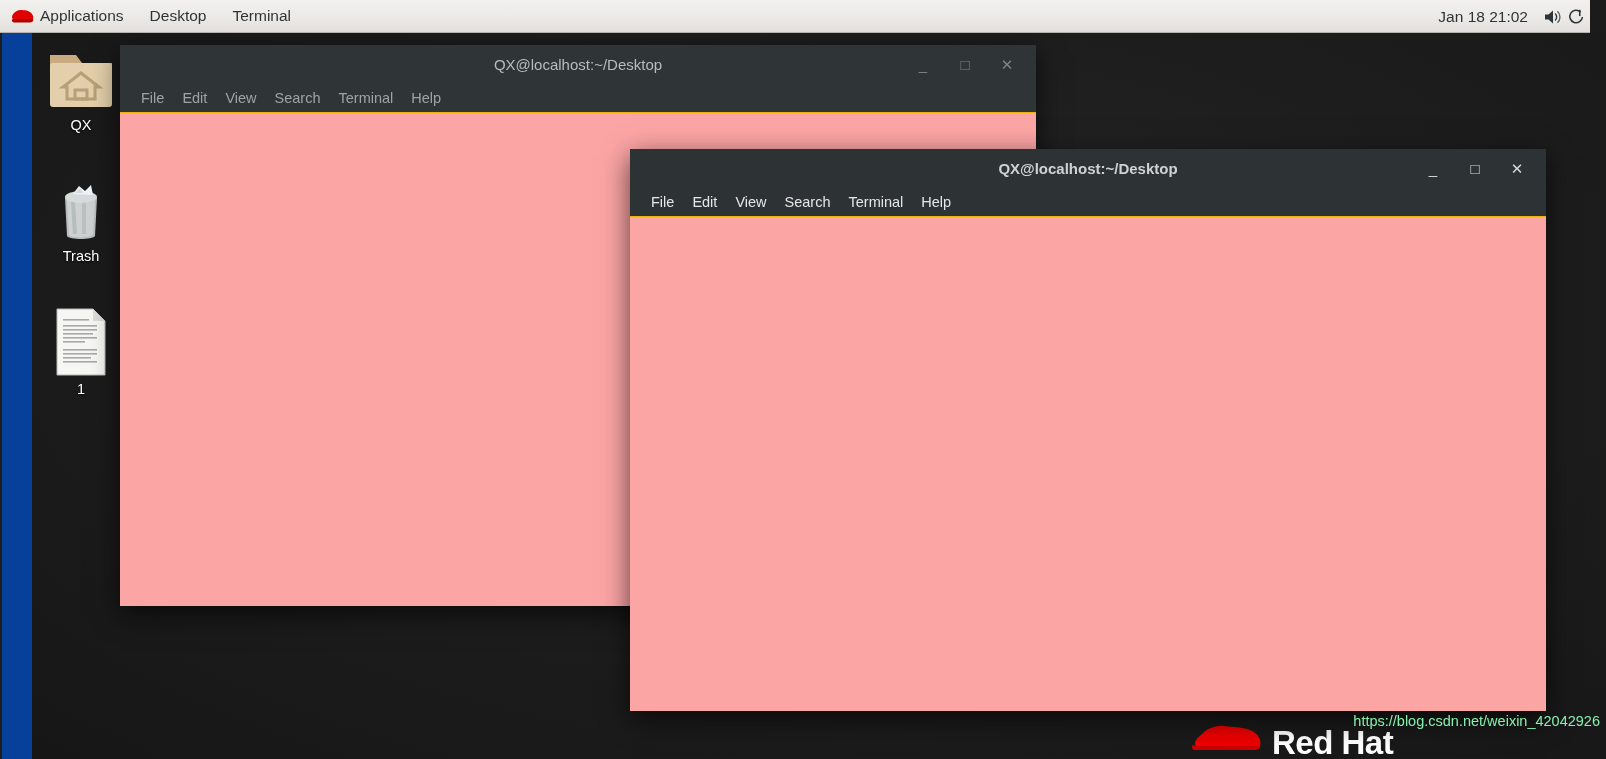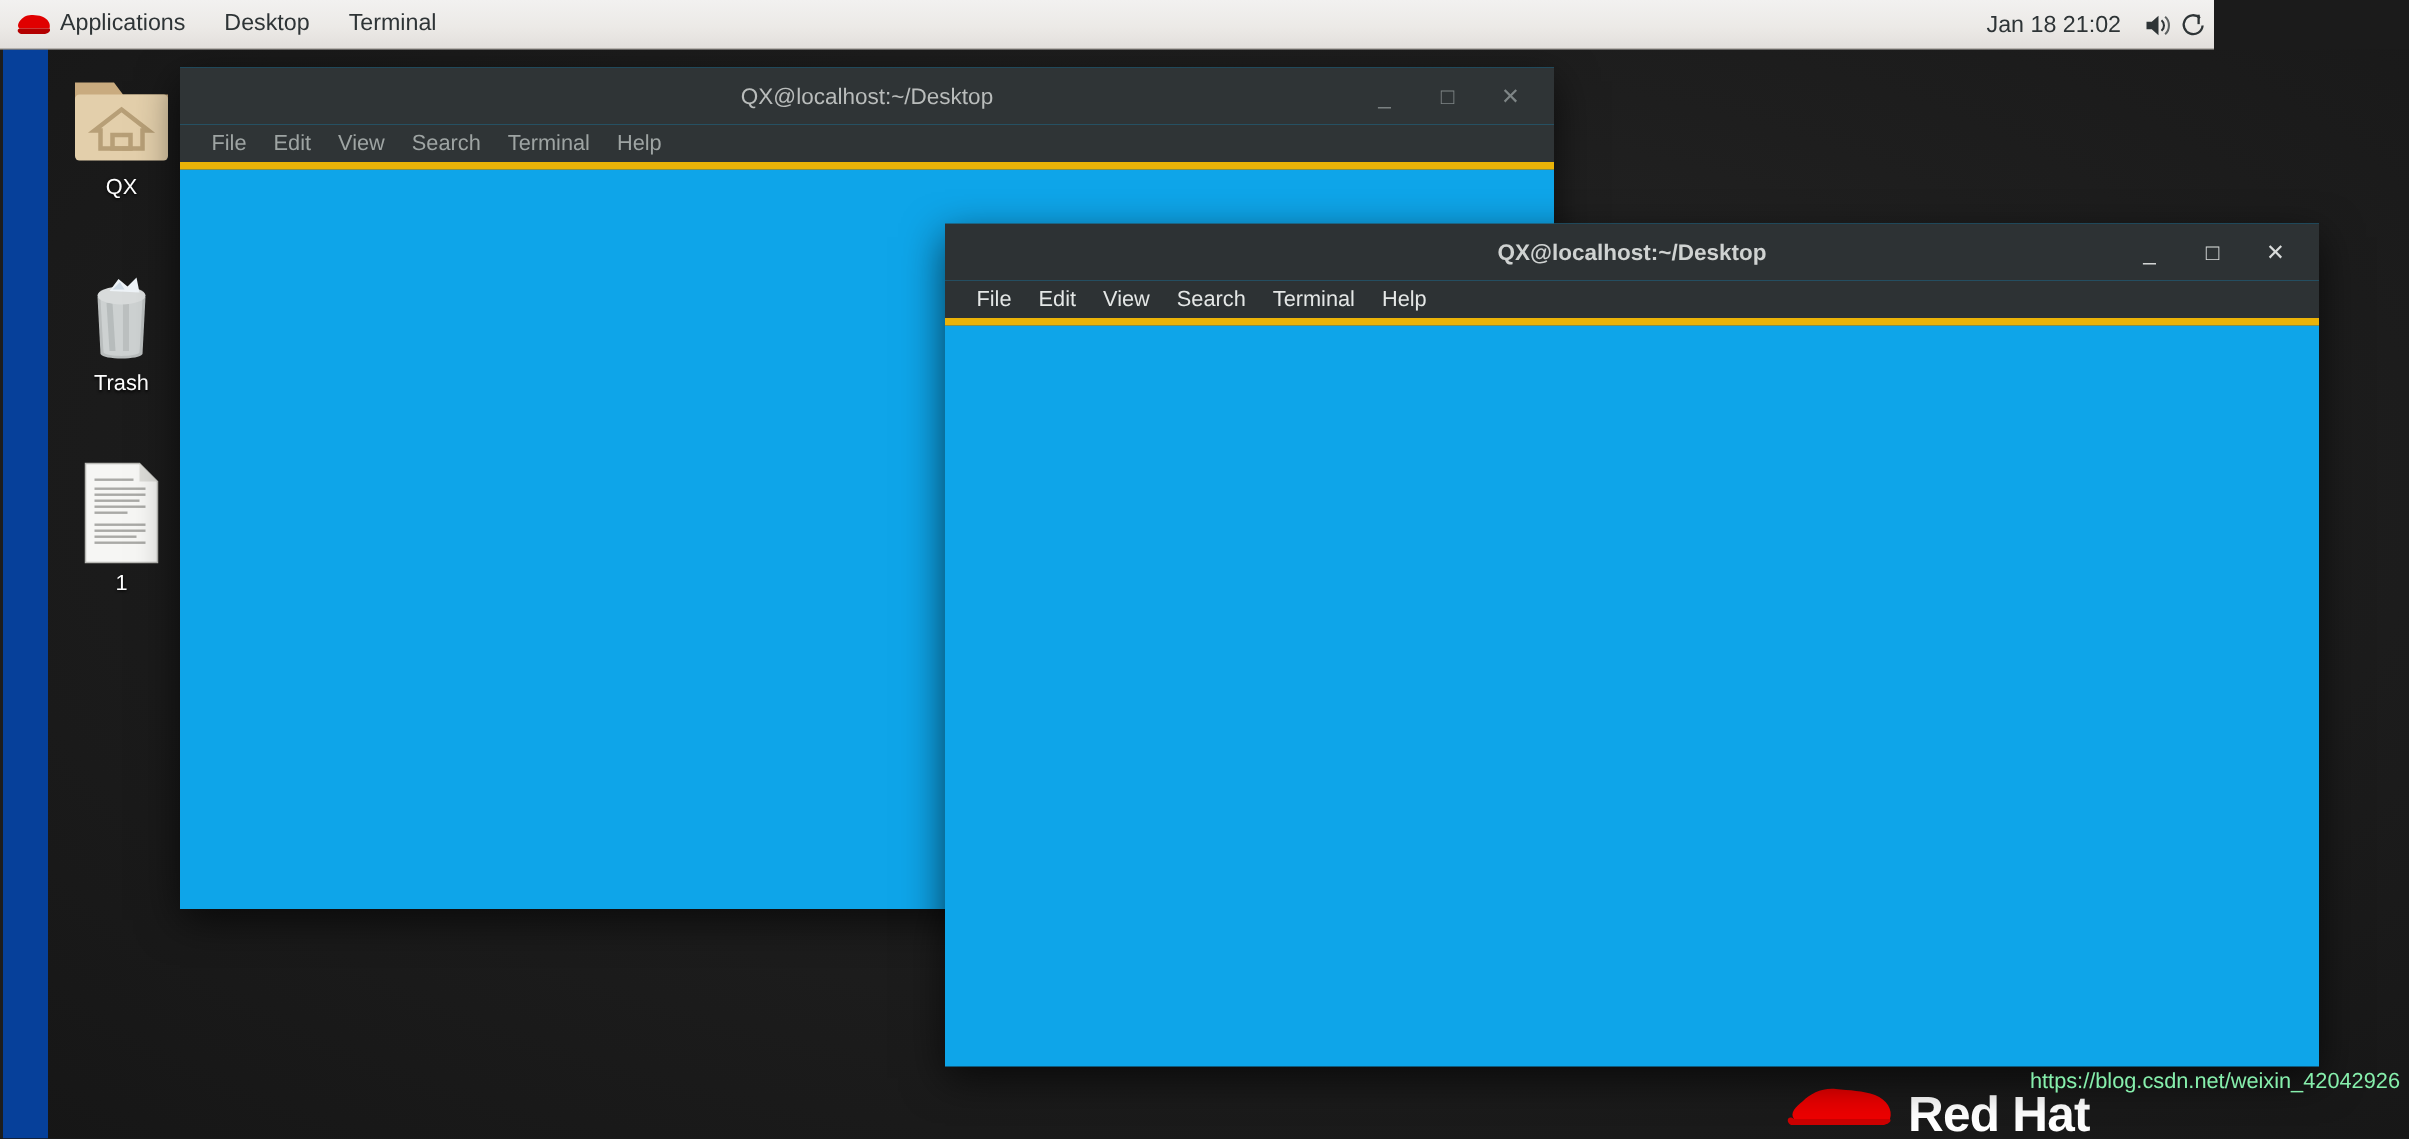--- a/index.html
+++ b/index.html
@@ -54,21 +54,21 @@
     font-size: 33px;
     font-weight: bold;
     letter-spacing: -0.5px;
     white-space: nowrap;
   }
 
   
   .top-panel {
     position: absolute;
     left: 0; top: 0;
-    width: 1476px; height: 33px;
+    width: 1590px; height: 33px;
     background: linear-gradient(to bottom, #f2f1f0 0%, #eceae7 55%, #e2dfdc 100%);
     border-bottom: 1px solid #b6b2ad;
     display: flex;
   }
   .panel-left { display: flex; align-items: center; height: 100%; }
   .panel-logo {
     width: 36px; height: 33px;
     display: flex; align-items: center; justify-content: center;
     padding-left: 10px;
   }
@@ -111,21 +111,21 @@
     text-shadow: 0 1px 2px rgba(0,0,0,0.9);
     text-align: center;
   }
   #icon-home { left: 33px; top: 47px; }
   #icon-trash { left: 33px; top: 180px; }
   #icon-doc { left: 33px; top: 307px; }
 
   
   .term {
     position: absolute;
-    background: #0ea5e9;
+    background: #fca5a5;
     box-shadow: 0 8px 26px rgba(0,0,0,0.65);
   }
   .term-title {
     height: 38px;
     background: #2d3234;
     display: flex; align-items: center; justify-content: center;
     position: relative;
   }
   .term.inactive .term-title { background: #2f3436; }
   .term-title .title-text {
@@ -146,21 +146,21 @@
     color: #d9dcdb;
     font-size: 15px;
     line-height: 1;
   }
   .term.inactive .wbtn { color: #7e8586; }
   .menubar {
     height: 30px;
     background: #2d3234;
     display: flex; align-items: center;
     padding-left: 12px;
-    border-bottom: 5px solid #eab308;
+    border-bottom: 1px solid #eab308;
   }
   .term.inactive .menubar { background: #2f3436; }
   .menu-item {
     font-size: 14.5px;
     color: #e4e7e6;
     padding: 0 9px;
   }
   .term.inactive .menu-item { color: #9ea4a3; }
   .term-body {
     background: #232829;

